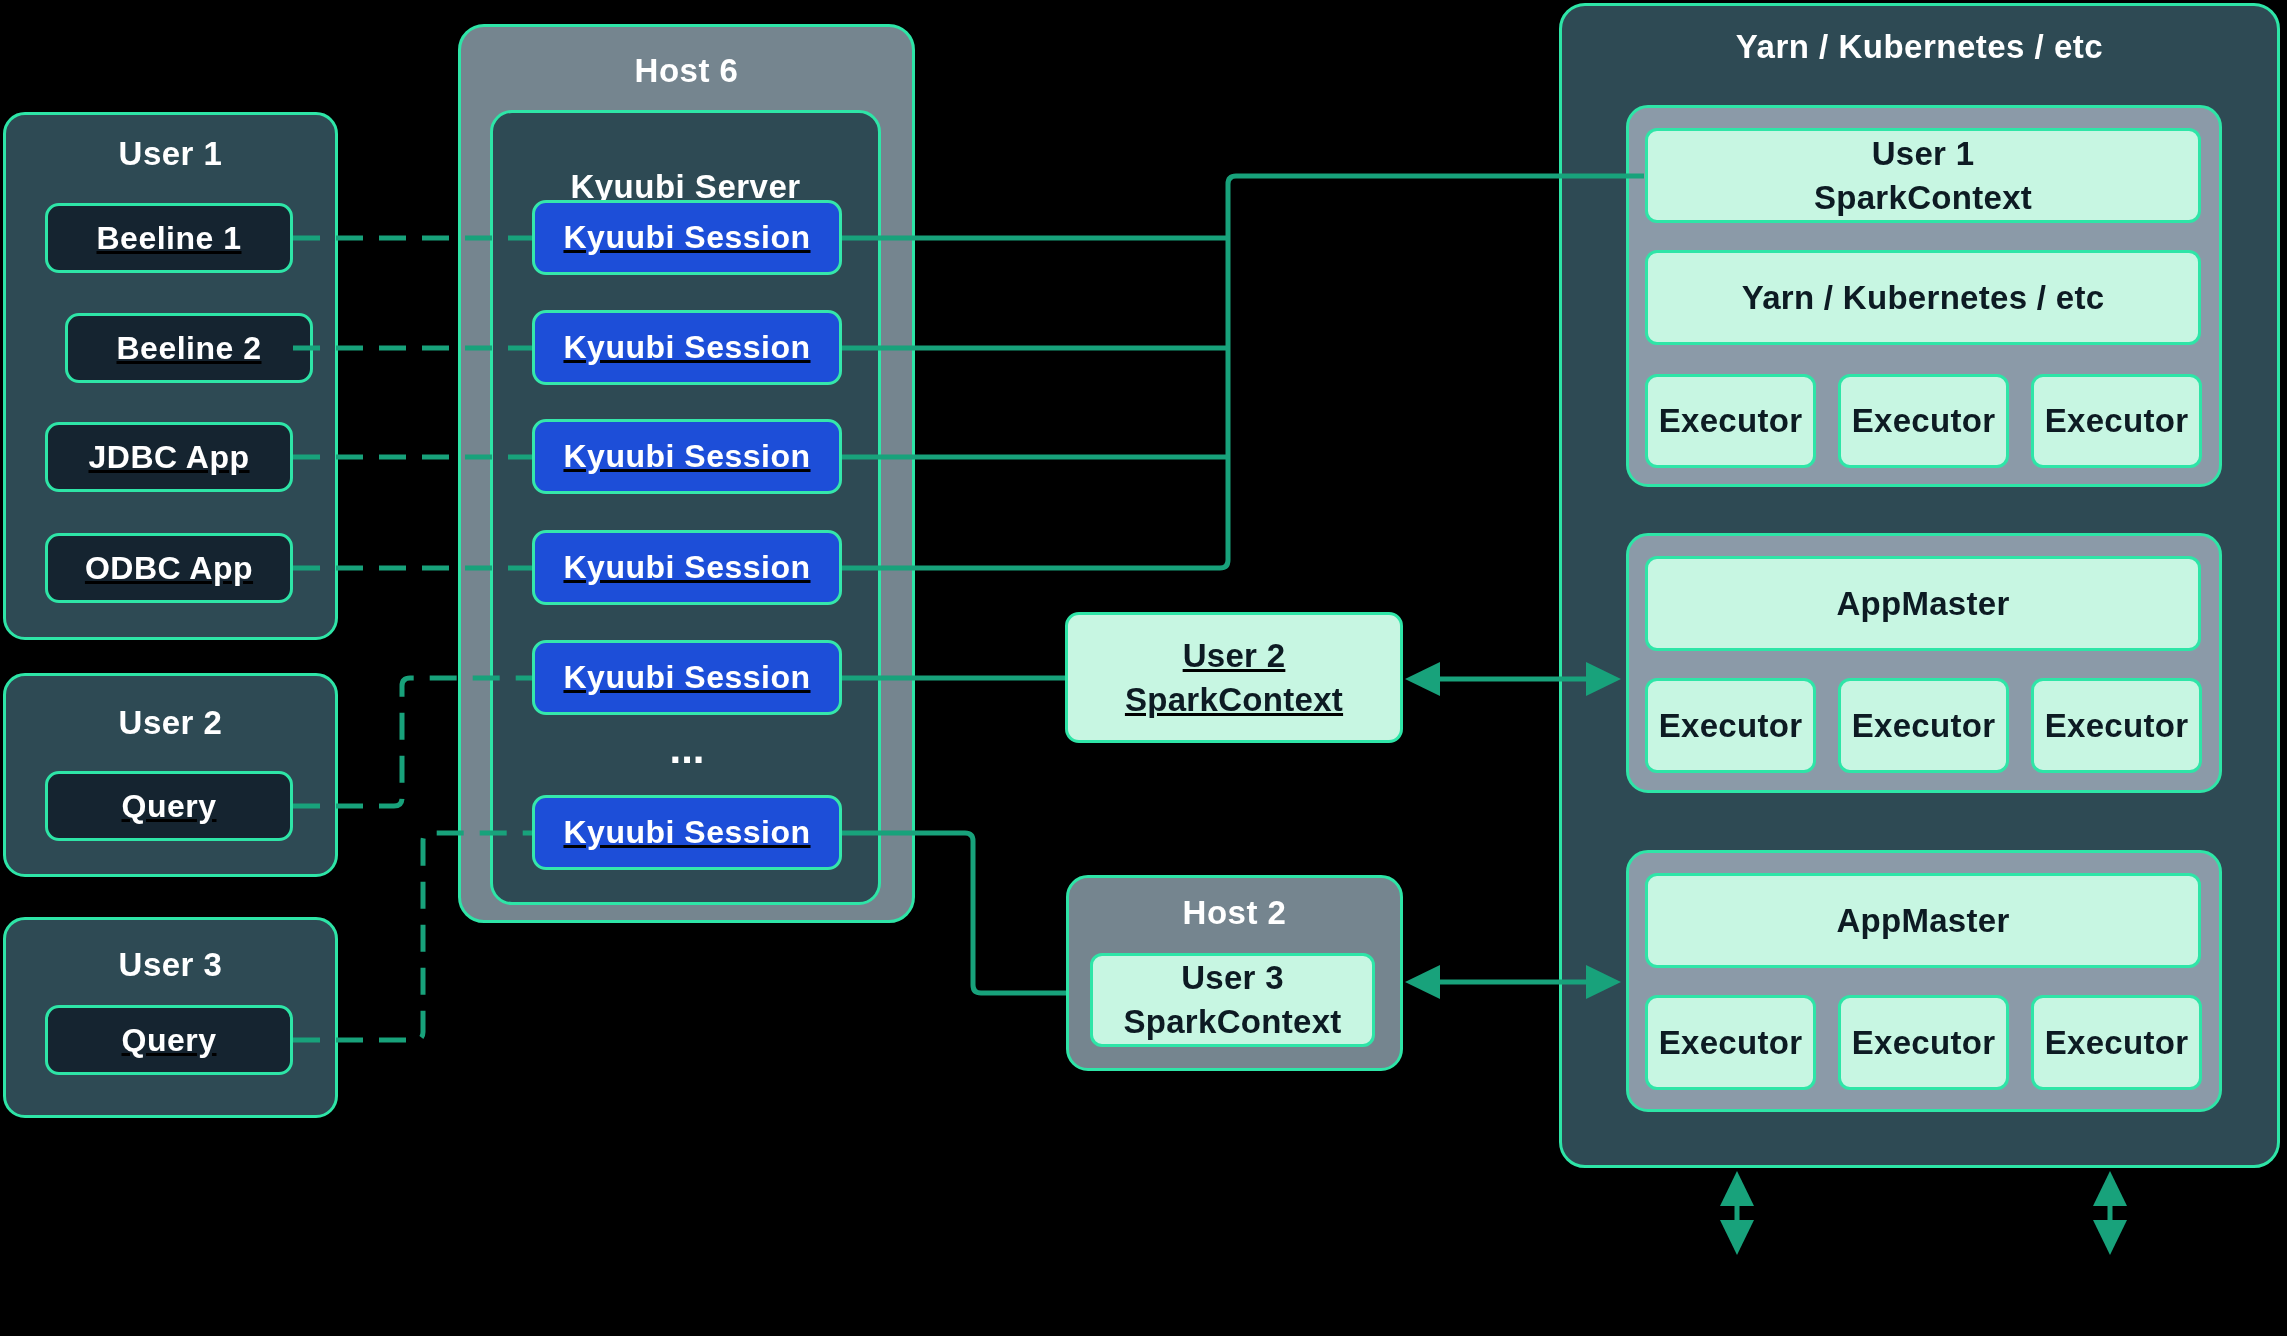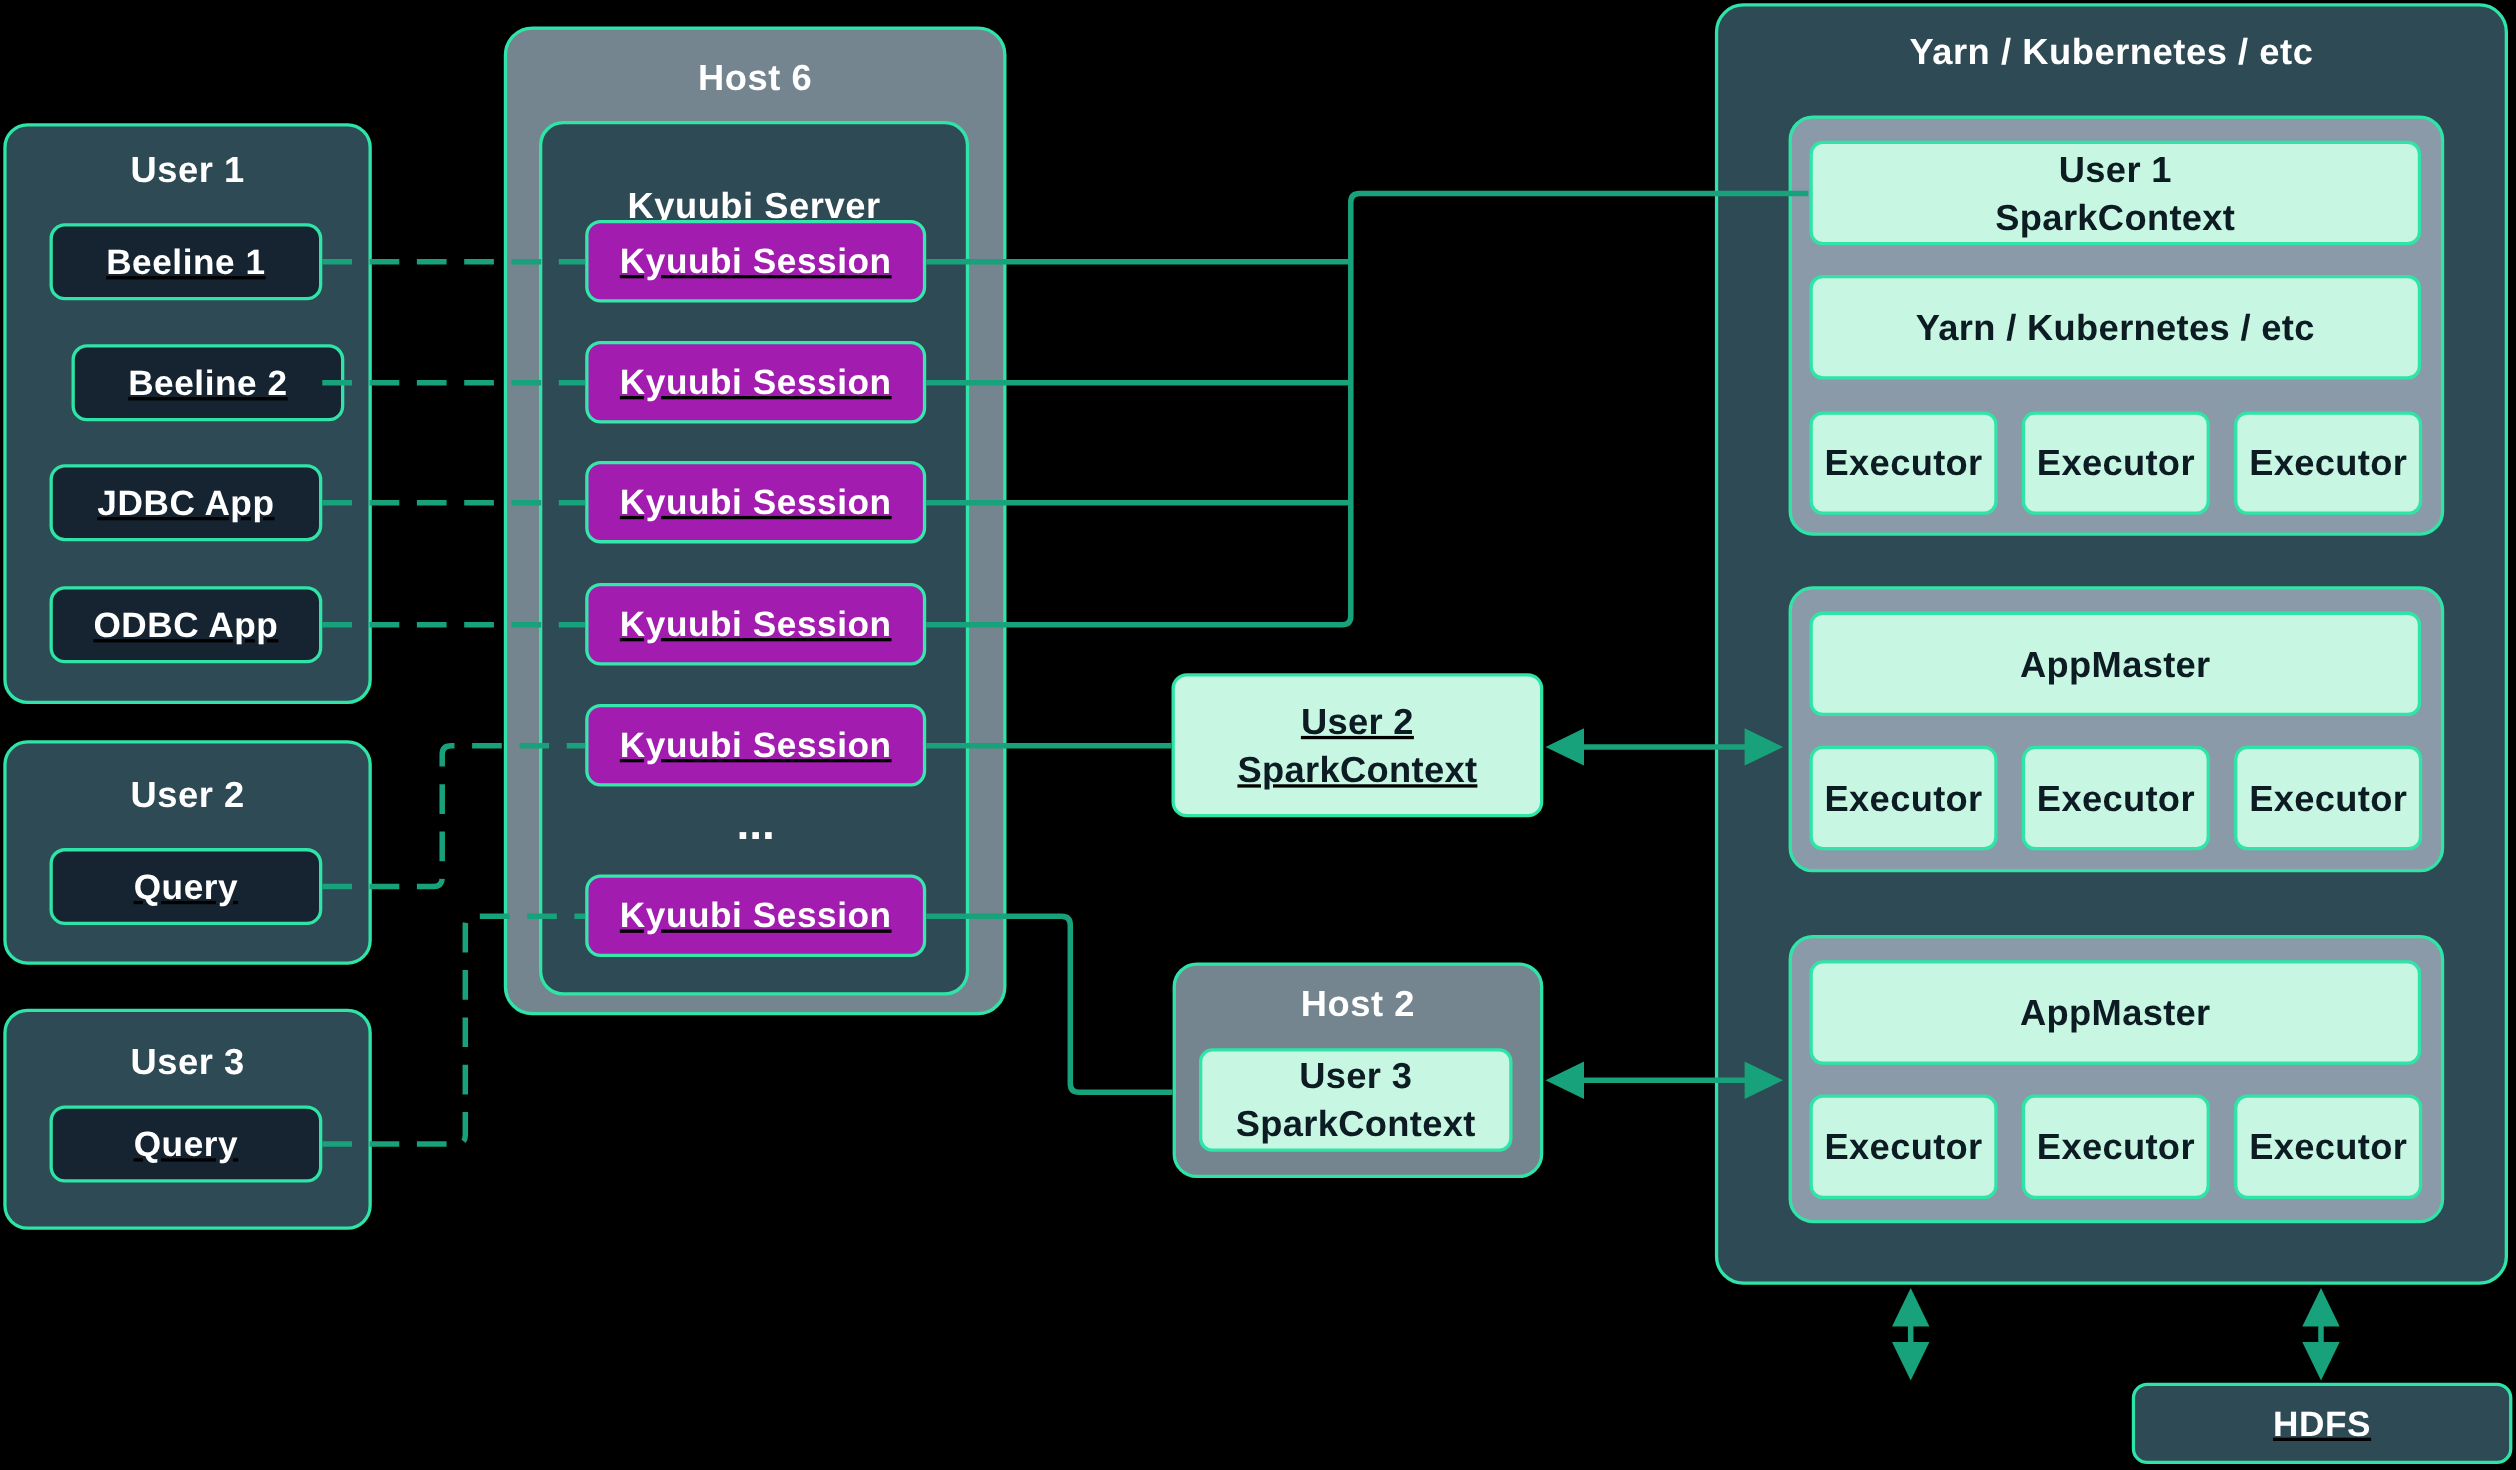--- a/index.html
+++ b/index.html
@@ -5,21 +5,21 @@
   html,body{margin:0;padding:0;background:#000;}
   #canvas{
     position:relative;width:2287px;height:1336px;background:#000;overflow:hidden;
     font-family:"Liberation Sans",sans-serif;
   }
   .box{position:absolute;box-sizing:border-box;border:3px solid #2ee5a7;}
   .teal{background:#2e4a54;}
   .hostgray{background:#75858f;}
   .groupgray{background:#8b9aa8;border-color:#2ee5a7;}
   .darkbox{background:#152430;}
-  .session{background:#a21caf;border-color:#35e7ab;}
+  .session{background:#1d4ed8;border-color:#35e7ab;}
   .mint{background:#c7f6e2;}
   .r26{border-radius:26px;} .r22{border-radius:22px;} .r14{border-radius:14px;text-decoration:underline;} .r12{border-radius:12px;}
   .title{position:absolute;left:0;width:100%;text-align:center;color:#ffffff;
          font-weight:700;font-size:33px;letter-spacing:.5px;}
   .center{display:flex;align-items:center;justify-content:center;text-align:center;}
   .wlabel{color:#ffffff;font-weight:700;font-size:32px;letter-spacing:.5px;}
   .dlabel{color:#0d1b23;font-weight:700;font-size:33px;line-height:44px;letter-spacing:.3px;}
   .col{flex-direction:column;}
   .dots{position:absolute;color:#ffffff;font-weight:700;font-size:42px;text-align:center;}
   svg.wires{position:absolute;left:0;top:0;z-index:6;pointer-events:none;}
@@ -142,23 +142,20 @@
   <div class="box mint r12 center inner" style="left:1645px;top:995px;width:171px;height:95px;">
     <span class="dlabel">Executor</span>
   </div>
   <div class="box mint r12 center inner" style="left:1838px;top:995px;width:171px;height:95px;">
     <span class="dlabel">Executor</span>
   </div>
   <div class="box mint r12 center inner" style="left:2031px;top:995px;width:171px;height:95px;">
     <span class="dlabel">Executor</span>
   </div>
 
-  <div class="box teal r14 center" style="left:1938px;top:1257px;width:346px;height:74px;">
-    <span class="wlabel">HDFS</span>
-  </div>
 
   <svg class="wires" width="2287" height="1336" viewBox="0 0 2287 1336">
     <g stroke="#18a27b" stroke-width="5" fill="none">
 
       <path stroke-dasharray="27 16" d="M293 238 H532"></path>
       <path stroke-dasharray="27 16" d="M293 348 H532"></path>
       <path stroke-dasharray="27 16" d="M293 457 H532"></path>
       <path stroke-dasharray="27 16" d="M293 568 H532"></path>
       <path stroke-dasharray="27 16" d="M293 806 H394 Q402 806 402 798 V686 Q402 678 410 678 H532"></path>
       <path stroke-dasharray="27 16" d="M293 1040 H415 Q423 1040 423 1032 V841 Q423 833 431 833 H532"></path>

